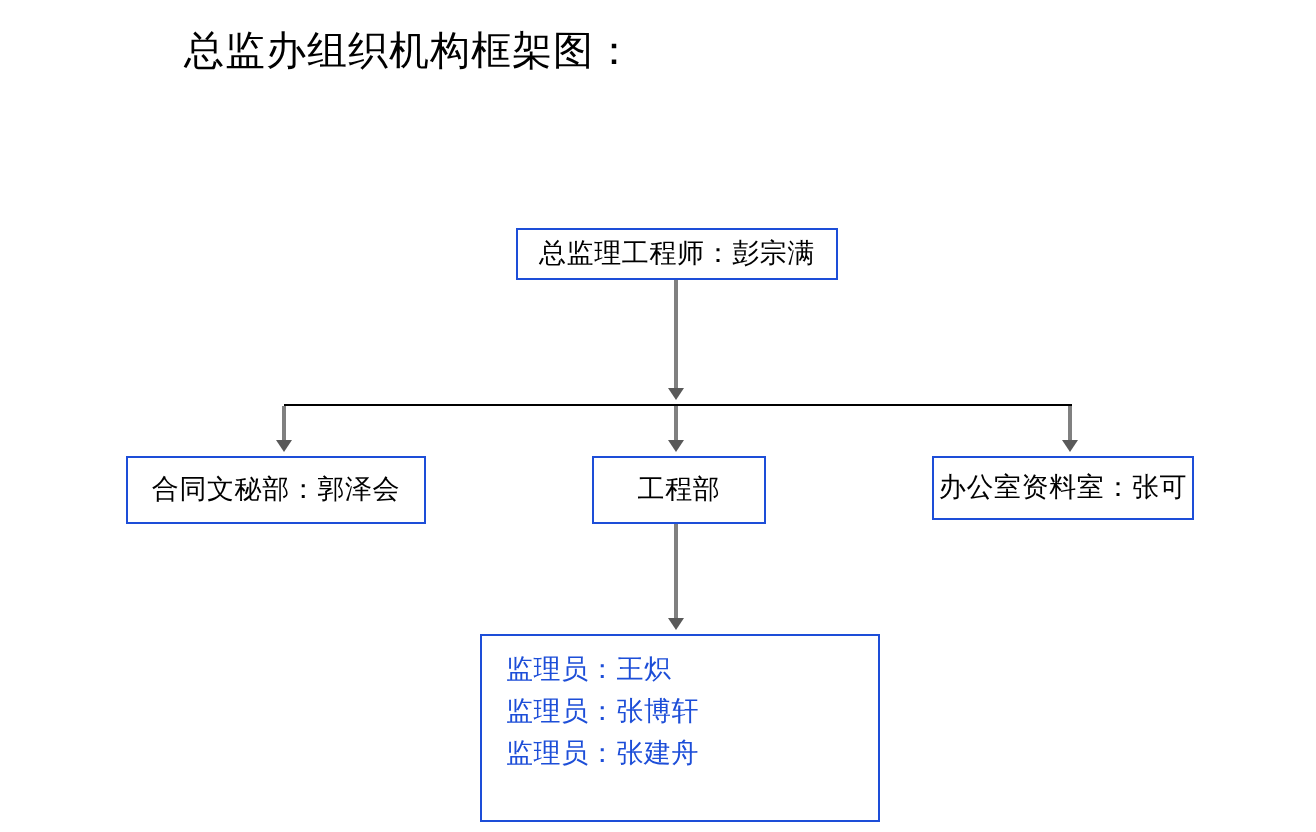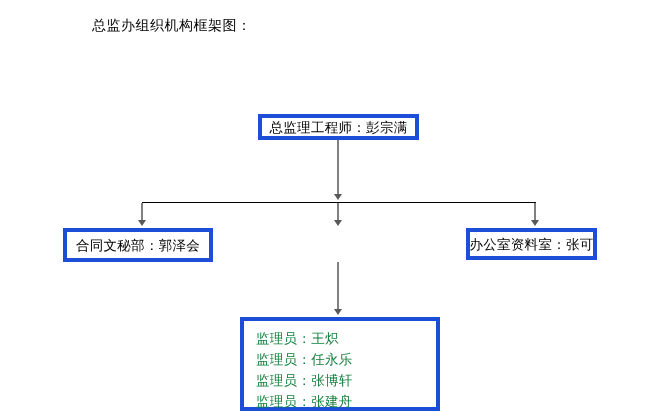--- a/index.html
+++ b/index.html
@@ -16,30 +16,30 @@
     position: relative;
     width: 658px;
     height: 416px;
     background: #ffffff;
     overflow: hidden;
   }
   .chart-title {
     position: absolute;
     left: 92px;
     top: 14px;
-    font-size: 14px;
+    font-size: 20px;
     line-height: 22px;
     letter-spacing: 0.5px;
     color: #000000;
     white-space: nowrap;
   }
   .node-box {
     position: absolute;
     box-sizing: border-box;
-    border: 4px solid #1d4ed8;
+    border: 1px solid #1d4ed8;
     background: #ffffff;
     display: flex;
     align-items: center;
     justify-content: center;
   }
   .node-label {
     font-size: 13.5px;
     line-height: 20px;
     color: #000000;
     white-space: nowrap;
@@ -74,21 +74,21 @@
     left: 240px;
     top: 317px;
     width: 200px;
     height: 94px;
     display: block;
     padding: 7px 0 0 12px;
   }
   .inspector-line {
     font-size: 13.5px;
     line-height: 21px;
-    color: #15803d;
+    color: #1d4ed8;
     white-space: nowrap;
     letter-spacing: 0.3px;
   }
   
   .vline {
     position: absolute;
     width: 2px;
     background: #808080;
   }
   .hline {
@@ -137,25 +137,27 @@
   <div class="arrow-down" style="left:334px; top:309px;"></div>
 
   <div class="node-box" id="node-chief">
     <span class="node-label">总监理工程师：彭宗满</span>
   </div>
 
   <div class="node-box" id="node-contract">
     <span class="node-label">合同文秘部：郭泽会</span>
   </div>
 
+  <div class="node-box" id="node-engineering">
+    <span class="node-label">工程部</span>
+  </div>
 
   <div class="node-box" id="node-office">
     <span class="node-label">办公室资料室：张可</span>
   </div>
 
   <div class="node-box" id="node-inspectors">
     <div class="inspector-line">监理员：王炽</div>
-    <div class="inspector-line">监理员：任永乐</div>
     <div class="inspector-line">监理员：张博轩</div>
     <div class="inspector-line">监理员：张建舟</div>
   </div>
 
 </div>
 
 </body></html>

